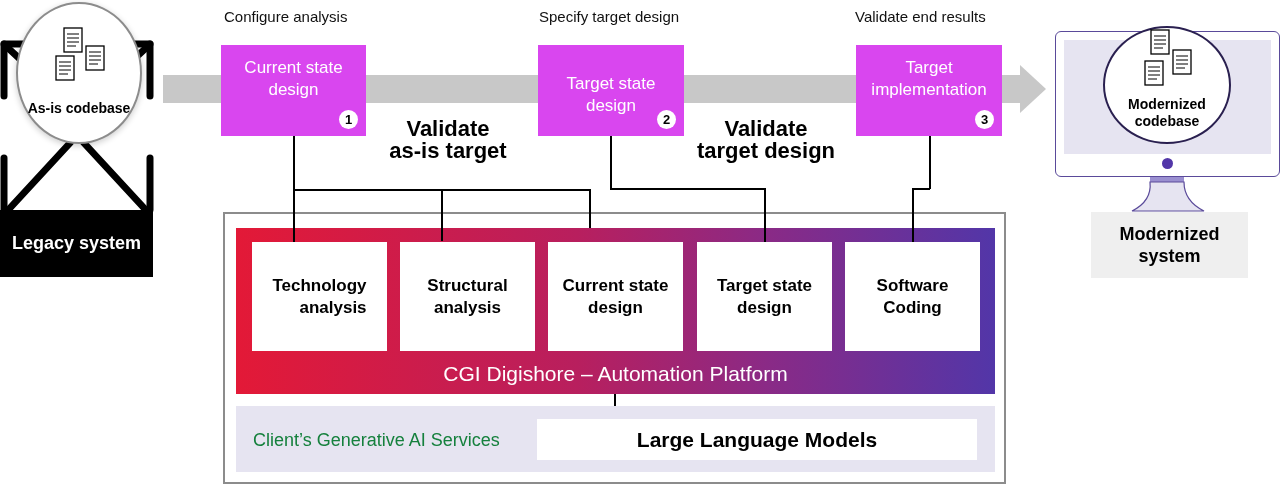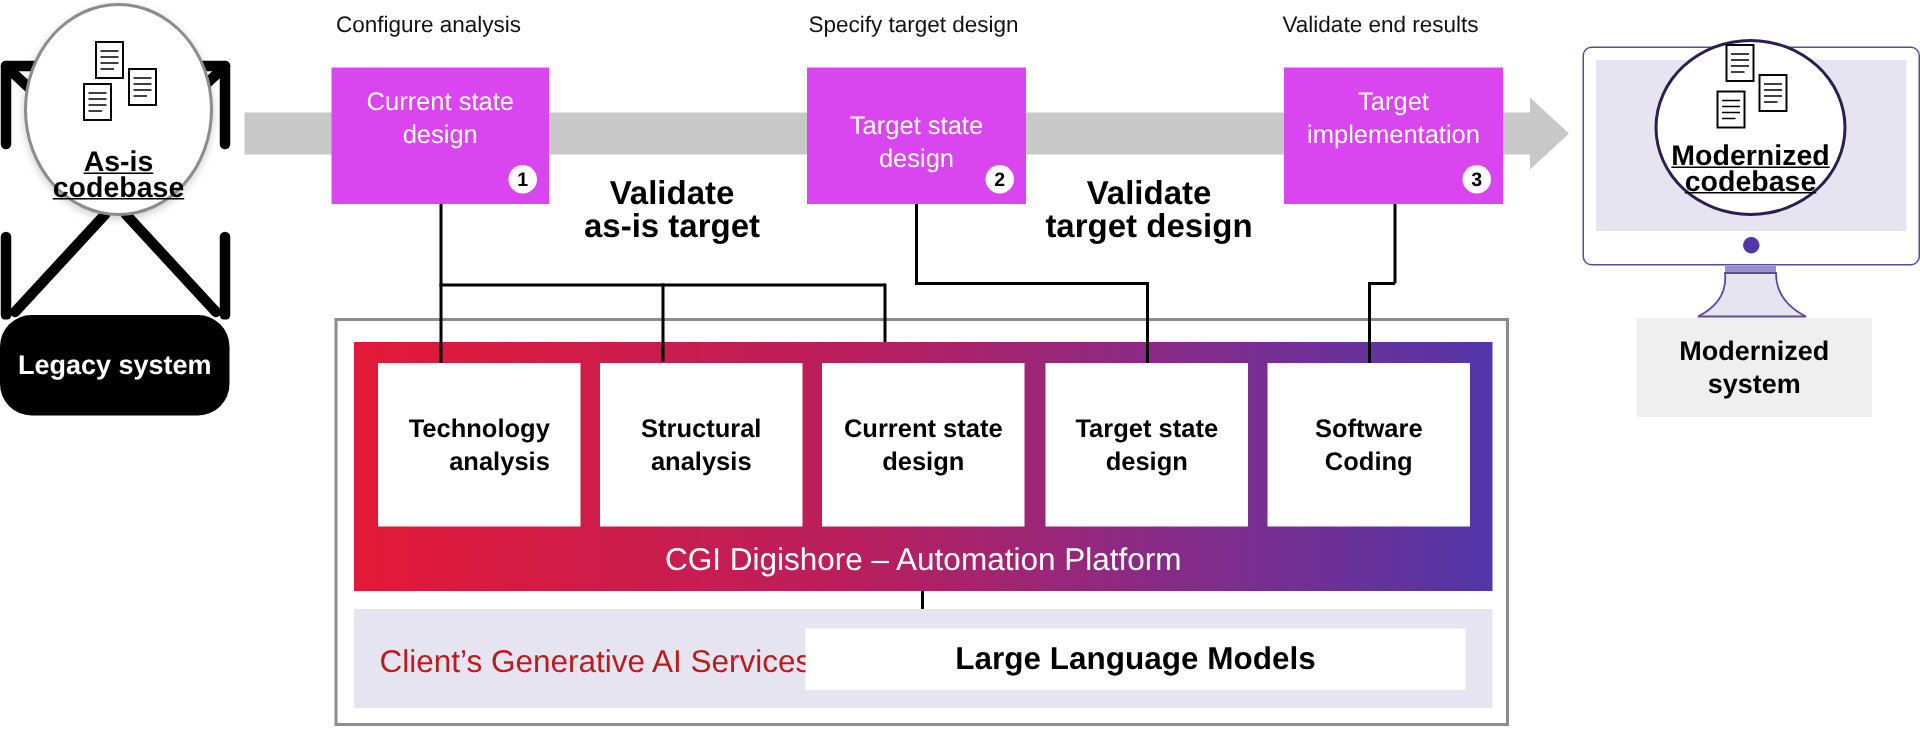--- a/index.html
+++ b/index.html
@@ -5,29 +5,29 @@
   html, body { margin:0; padding:0; background:#ffffff; }
   body { width:1280px; height:487px; position:relative; overflow:hidden; font-family:"Liberation Sans", sans-serif; color:#000; }
   .abs { position:absolute; }
   .flowbar { left:163px; top:75px; width:860px; height:28px; background:#c8c8c8; }
   .arrowhead { left:1020px; top:65px; width:0; height:0; border-top:24px solid transparent; border-bottom:24px solid transparent; border-left:26px solid #c8c8c8; }
   .step-label { font-size:15px; color:#111; white-space:nowrap; }
   .stage { background:#d946ef; color:#fff; font-size:17px; text-align:center; line-height:22px; box-sizing:border-box; padding-top:12px; }
   .num { position:absolute; right:8px; bottom:7px; width:19px; height:19px; border-radius:50%; background:#fff; color:#000; font-weight:bold; font-size:13px; line-height:19px; text-align:center; }
   .validate { font-size:22px; font-weight:bold; text-align:center; line-height:22px; }
   .line { position:absolute; background:#000; }
-  .legacy-box { left:0; top:210px; width:153px; height:67px; background:#000; color:#fff; font-weight:bold; font-size:18px; display:flex; align-items:center; justify-content:center;border-radius:21px; }
+  .legacy-box { left:0; top:210px; width:153px; height:67px; background:#000; color:#fff; font-weight:bold; font-size:18px; display:flex; align-items:center; justify-content:center; }
   .circle { position:absolute; border-radius:50%; background:#fff; box-sizing:border-box; text-align:center; }
-  .circle .ctext { position:absolute; left:0; right:0; font-weight:bold; font-size:19px; line-height:17px;text-decoration:underline; }
+  .circle .ctext { position:absolute; left:0; right:0; font-weight:bold; font-size:14px; line-height:17px; }
   .outer-frame { left:223px; top:212px; width:783px; height:272px; border:2px solid #8c8c8c; box-sizing:border-box; background:#fff; }
   .platform { left:236px; top:228px; width:759px; height:166px; background:linear-gradient(to right, #e31937 0%, #b81f5e 45%, #8a2a86 70%, #5236a8 100%); }
   .module { position:absolute; top:242px; width:135px; height:109px; background:#fff; display:flex; align-items:center; justify-content:center; text-align:center; font-weight:bold; font-size:17px; line-height:22px; }
   .platform-label { left:236px; top:362px; width:759px; text-align:center; color:#fff; font-size:21px; }
   .ai-band { left:236px; top:406px; width:759px; height:66px; background:#e6e4f1; }
-  .ai-label { left:253px; top:430px; font-size:21px; color:#b91c1c; }
+  .ai-label { left:253px; top:430px; font-size:18px; color:#15803d; }
   .llm { left:537px; top:419px; width:440px; height:41px; background:#fff; display:flex; align-items:center; justify-content:center; font-weight:bold; font-size:21px; }
   .monitor { left:1055px; top:31px; width:225px; height:146px; border:1.5px solid #5a4a9a; border-radius:6px; box-sizing:border-box; background:#fff; }
   .screen { left:1064px; top:40px; width:207px; height:114px; background:#e6e4f1; }
   .power-dot { left:1162px; top:158px; width:11px; height:11px; border-radius:50%; background:#5236a8; }
   .mod-sys { left:1091px; top:212px; width:157px; height:66px; background:#efefef; display:flex; align-items:center; justify-content:center; text-align:center; font-weight:bold; font-size:18px; line-height:22px; }
 </style>
 </head>
 <body>
 
 <div class="abs flowbar"></div>

